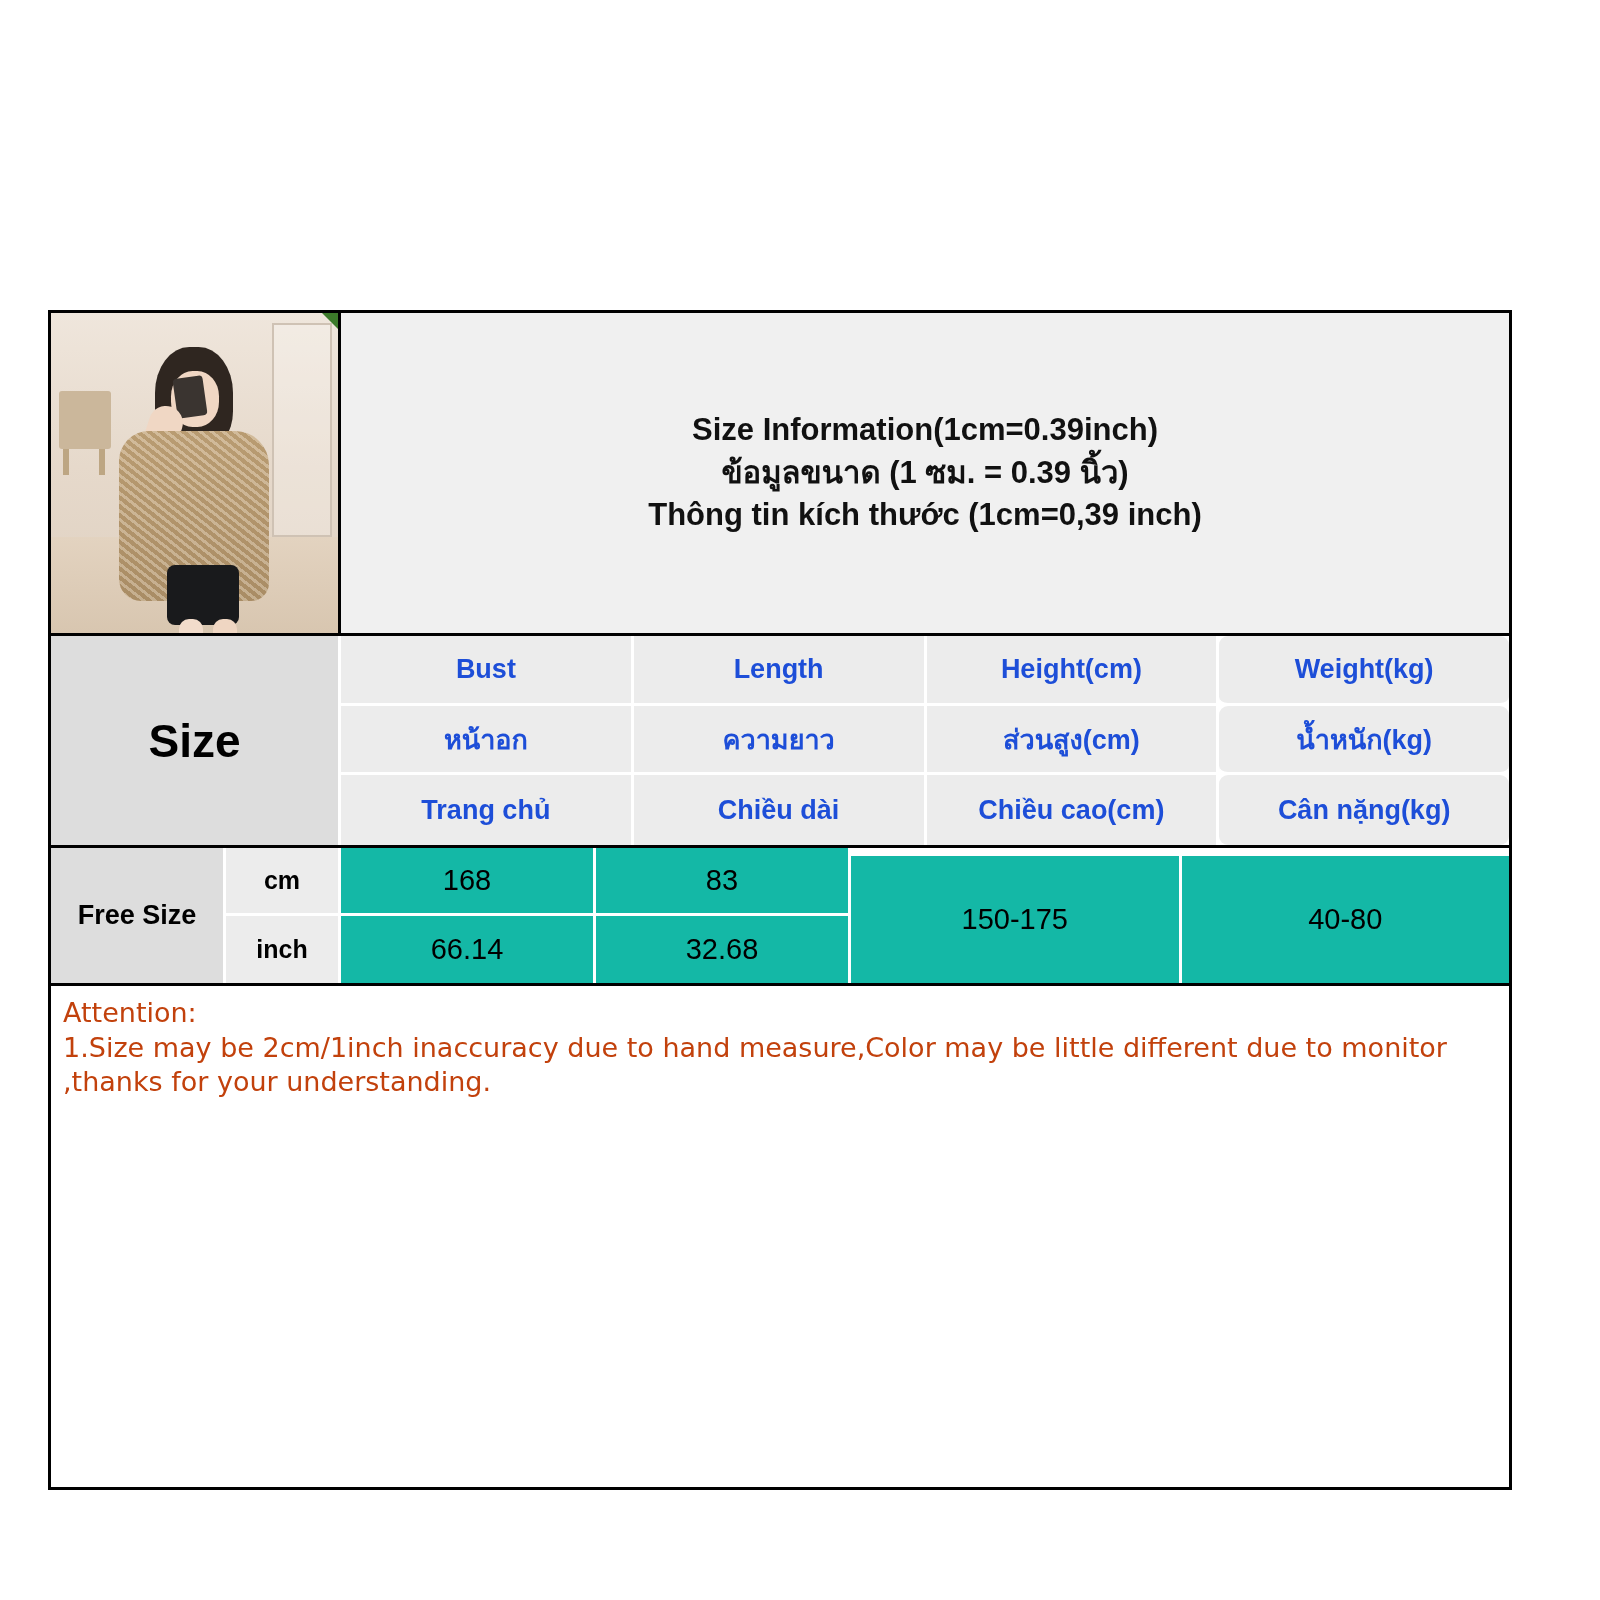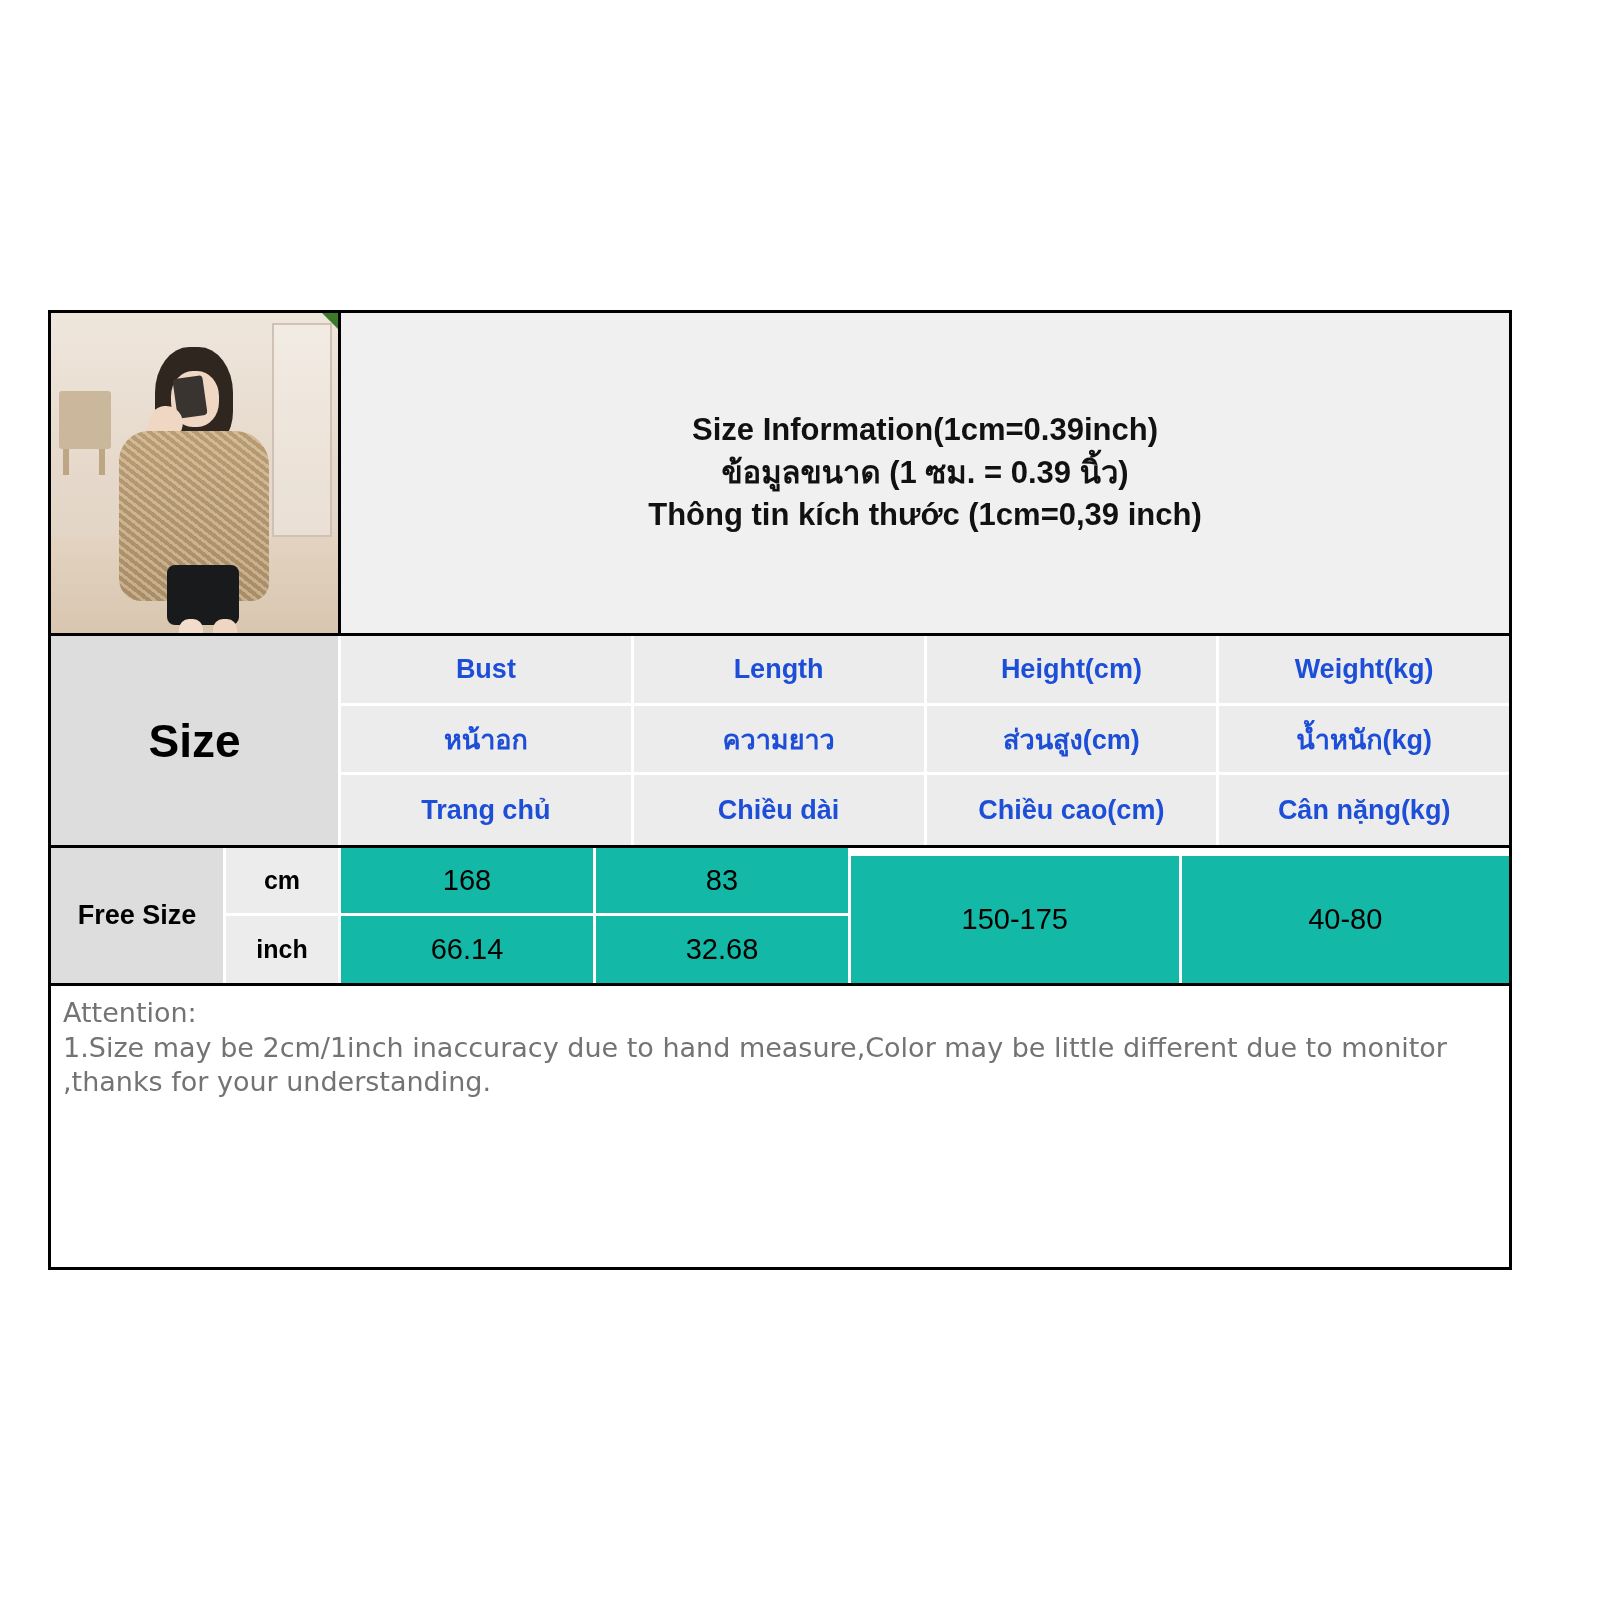--- a/index.html
+++ b/index.html
@@ -13,21 +13,21 @@
     font-family: "Liberation Sans", sans-serif;
     color: #000;
     position: relative;
   }
 
   .sheet {
     position: absolute;
     left: 48px;
     top: 310px;
     width: 1464px;
-    height: 960px;
+    height: 1180px;
     border: 3px solid #000;
     box-sizing: border-box;
     background: #fff;
     display: flex;
     flex-direction: column;
   }
 
   
   .top-band {
     display: flex;
@@ -207,21 +207,21 @@
     display: flex;
     align-items: center;
     justify-content: center;
     font-weight: bold;
     font-size: 27px;
     box-sizing: border-box;
     text-align: center;
     color: #1d4ed8;
   }
   .hdr-row:last-child .hdr-cell { border-bottom: none; }
-  .hdr-cell:last-child { border-right: none; }
+  .hdr-cell:last-child { border-right: none; border-radius: 9px; }
 
   
   .data {
     display: flex;
     height: 138px;
     flex: 0 0 138px;
     border-bottom: 3px solid #000;
     box-sizing: border-box;
   }
   .free-size {
@@ -289,21 +289,21 @@
   .span-col:last-child { border-right: none; }
 
   
   .attention {
     flex: 1 1 auto;
     padding: 10px 12px 0 12px;
     box-sizing: border-box;
     font-family: "DejaVu Sans", sans-serif;
     font-size: 27px;
     line-height: 1.28;
-    color: #737373;
+    color: #c2410c;
   }
   .attention p { margin: 0; }
 </style>
 </head>
 <body>
 
 <div class="sheet">
 
   <div class="top-band">
     <div class="photo-cell">

